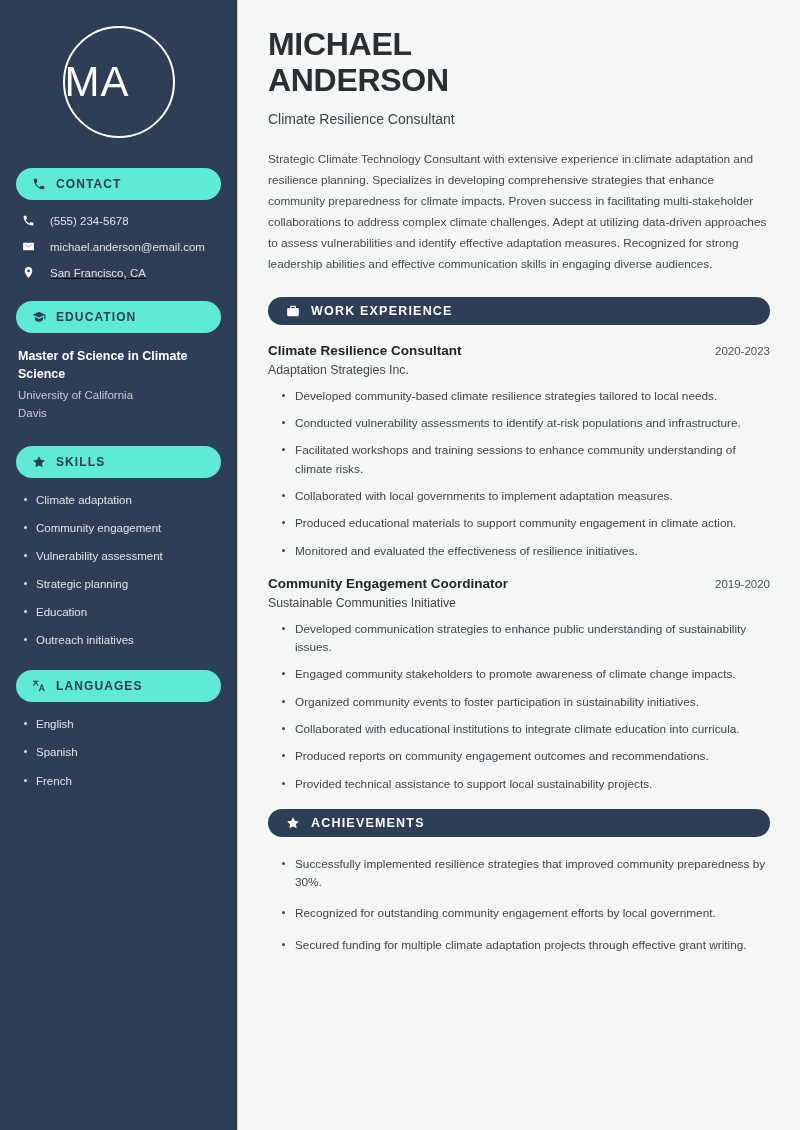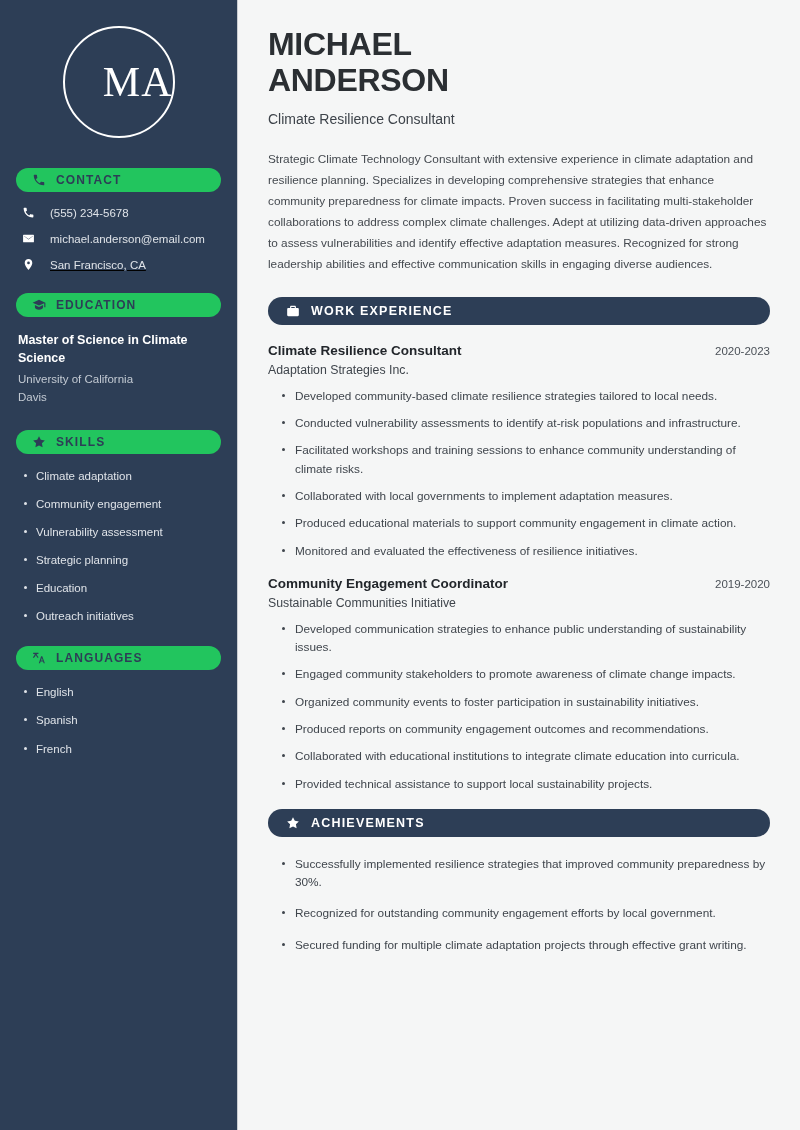--- a/index.html
+++ b/index.html
@@ -15,30 +15,30 @@
     width: 238px; min-width: 238px; height: 1130px;
     background: #2d3e56;
     border-right: 1px solid #c9ccd1;
     padding: 0 16px;
     overflow: hidden;
   }
   .avatar-wrap { display: flex; justify-content: center; margin-top: 26px; margin-bottom: 30px; }
   .avatar {
     width: 112px; height: 112px; border-radius: 50%;
     border: 2px solid #ffffff;
-    display: flex; align-items: center; justify-content: flex-end; font-family: Liberation Serif, serif;
+    display: flex; align-items: center; justify-content: flex-start;
   }
   .avatar-initials {
     color: #ffffff; font-size: 42px; font-weight: 400; letter-spacing: 1px;
   }
 
   .pill {
-    background: #22c55e;
+    background: #5eead4;
     border-radius: 20px;
-    height: 24px;
+    height: 32px;
     display: flex; align-items: center;
     padding: 0 16px;
     margin-bottom: 14px;
   }
   .pill .pill-icon { display: flex; align-items: center; margin-right: 10px; }
   .pill .pill-icon svg { width: 14px; height: 14px; fill: #2d3e56; display: block; }
   .pill-label {
     color: #2d3e56; font-size: 12px; font-weight: 700; letter-spacing: 1.1px;
   }
 
@@ -234,22 +234,22 @@
     <div class="job">
       <div class="job-head">
         <span class="job-title">Community Engagement Coordinator</span>
         <span class="job-dates">2019-2020</span>
       </div>
       <div class="job-org">Sustainable Communities Initiative</div>
       <ul class="main-bullets">
         <li>Developed communication strategies to enhance public understanding of sustainability issues.</li>
         <li>Engaged community stakeholders to promote awareness of climate change impacts.</li>
         <li>Organized community events to foster participation in sustainability initiatives.</li>
+        <li>Collaborated with educational institutions to integrate climate education into curricula.</li>
         <li>Produced reports on community engagement outcomes and recommendations.</li>
-        <li>Collaborated with educational institutions to integrate climate education into curricula.</li>
         <li>Provided technical assistance to support local sustainability projects.</li>
       </ul>
     </div>
 
     <div class="section-bar achievements-bar">
       <span class="bar-icon">
         <svg viewBox="0 0 24 24">
             <path d="m12 2 3.1 6.3 6.9 1-5 4.9 1.2 6.8L12 17.8 5.8 21l1.2-6.8-5-4.9 6.9-1L12 2z"></path>
           </svg>
       </span>

